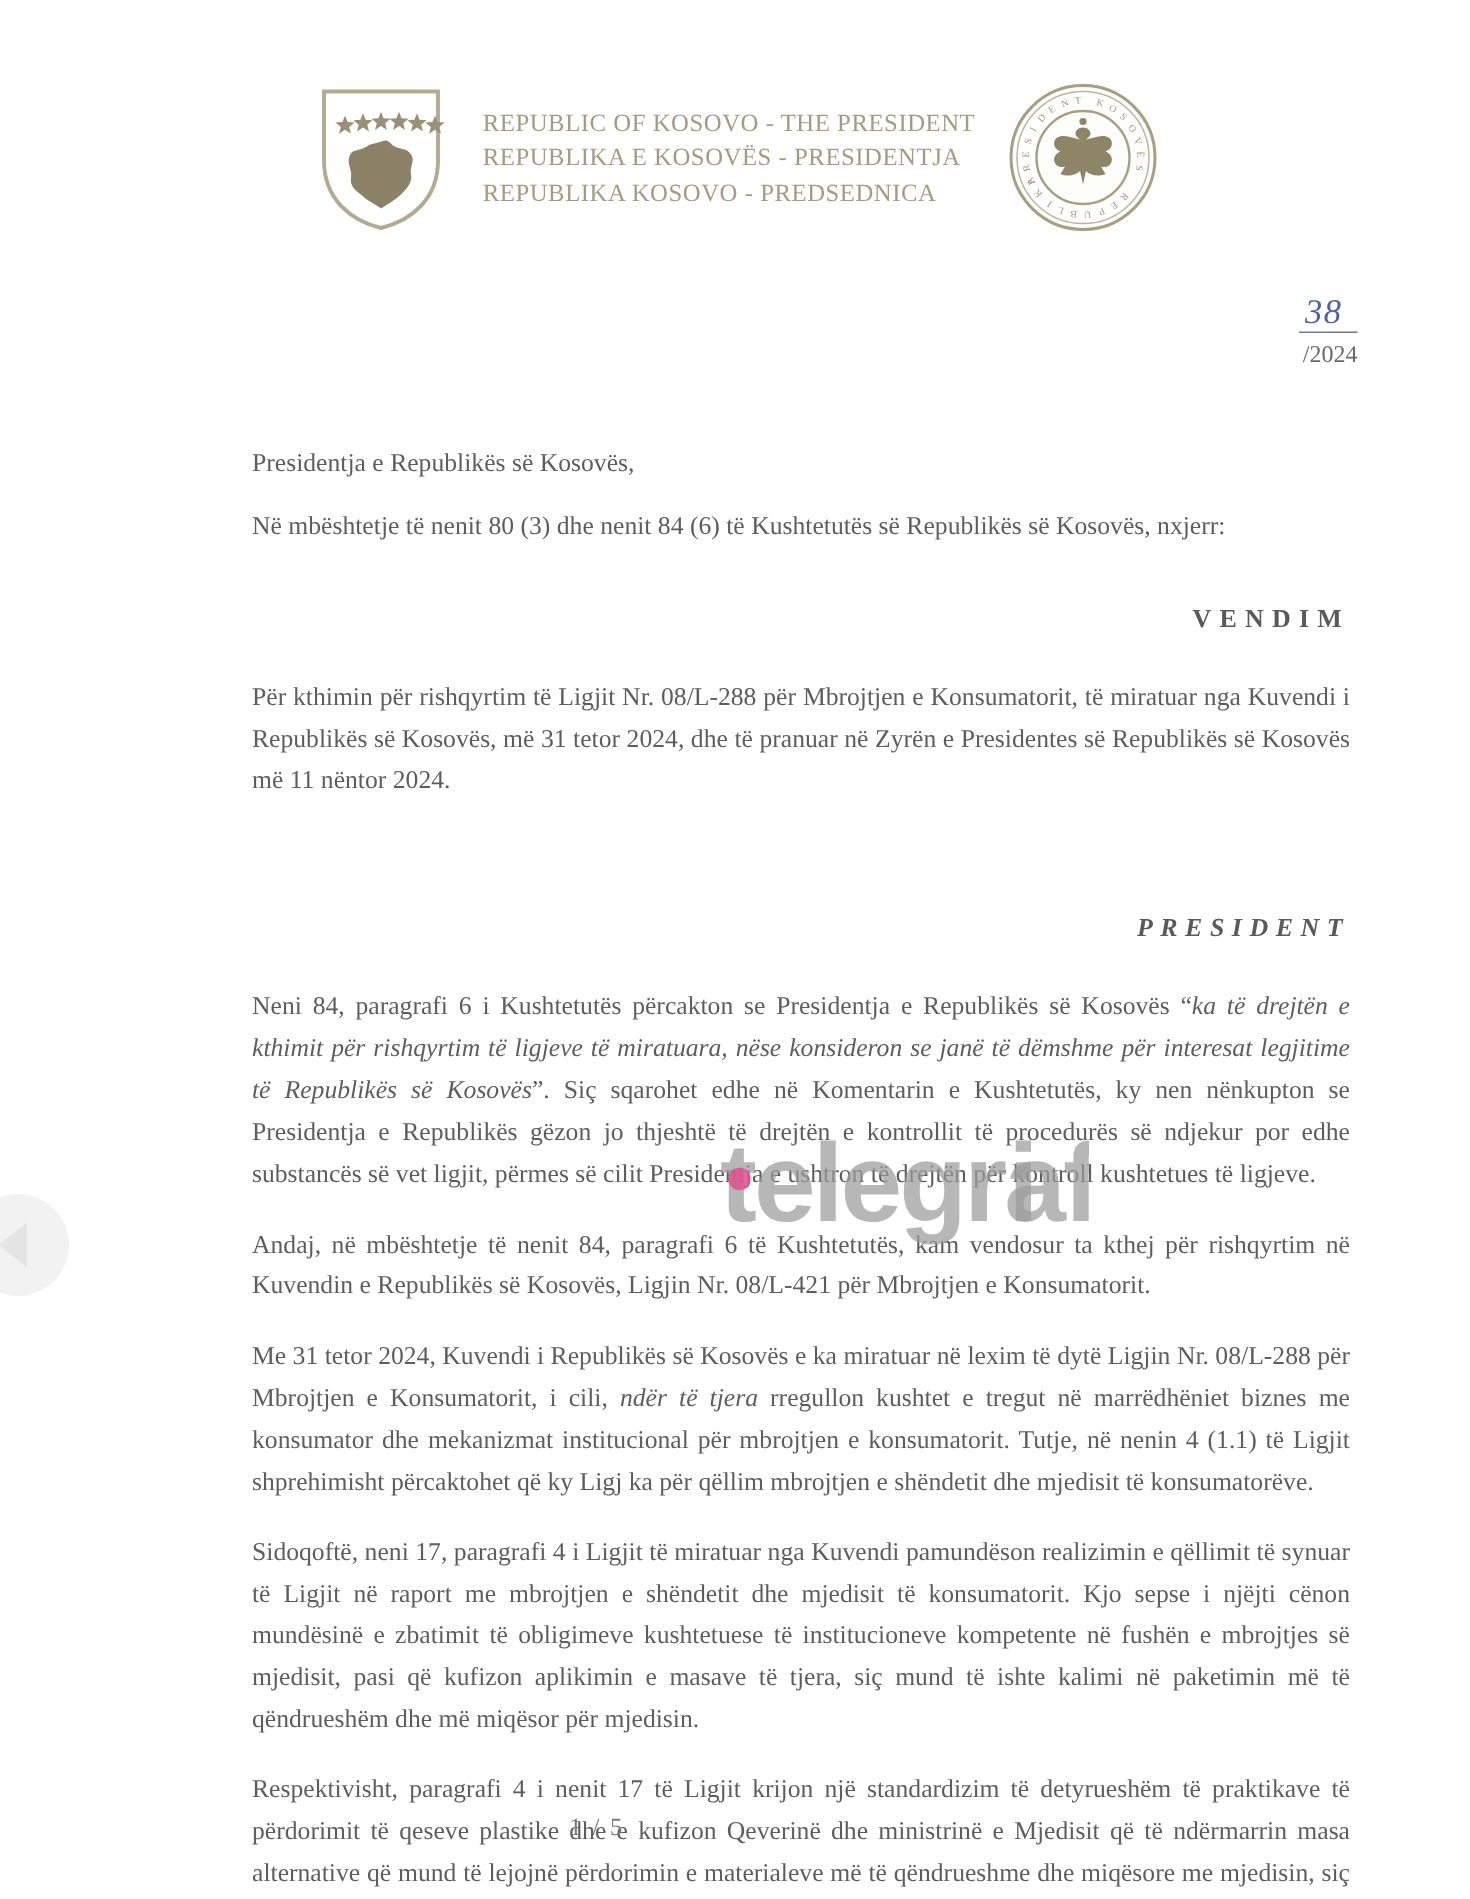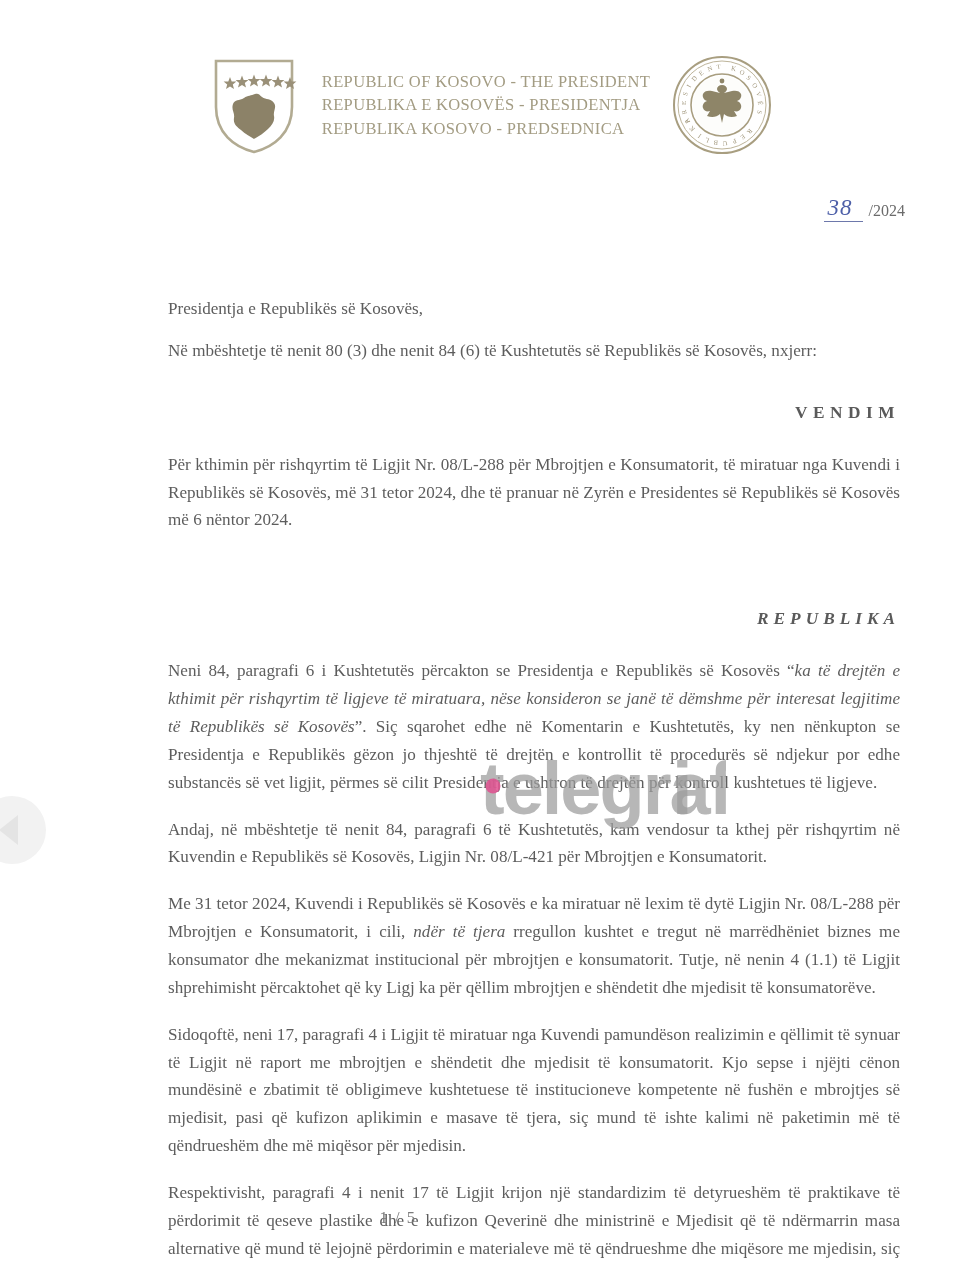--- a/index.html
+++ b/index.html
@@ -61,20 +61,21 @@
   .seal svg { display: block; }
 
   
   #refline {
     position: absolute;
     right: 75px;
     top: 196px;
     display: flex;
     align-items: flex-end;
     gap: 6px;
+    flex-direction: column;
   }
   #ref-number {
     font-size: 23px;
     color: #4a5striking;
     color: #4d5fa8;
     font-family: "Liberation Serif", "DejaVu Serif", serif;
     font-style: italic;
     border-bottom: 1.5px solid #6d78ab;
     padding: 0 10px 1px 4px;
     line-height: 1.05;
@@ -257,25 +258,25 @@
 
   <div id="body">
 
     <div class="intro">
       <div>Presidentja e Republikës së Kosovës,</div>
       <div>Në mbështetje të nenit 80 (3) dhe nenit 84 (6) të Kushtetutës së Republikës së Kosovës, nxjerr:</div>
     </div>
 
     <div class="heading">VENDIM</div>
 
-    <p class="para">Për kthimin për rishqyrtim të Ligjit Nr. 08/L-288 për Mbrojtjen e Konsumatorit, të miratuar nga Kuvendi i Republikës së Kosovës, më 31 tetor 2024, dhe të pranuar në Zyrën e Presidentes së Republikës së Kosovës më 6 nëntor 2024.</p>
+    <p class="para">Për kthimin për rishqyrtim të Ligjit Nr. 08/L-288 për Mbrojtjen e Konsumatorit, të miratuar nga Kuvendi i Republikës së Kosovës, më 31 tetor 2024, dhe të pranuar në Zyrën e Presidentes së Republikës së Kosovës më 11 nëntor 2024.</p>
 
     <div class="gap-small"></div>
 
-    <div class="heading italic">REPUBLIKA</div>
+    <div class="heading italic">PRESIDENT</div>
 
     <div id="paragraphs">
         <p class="para"><span>Neni 84, paragrafi 6 i Kushtetutës përcakton se Presidentja e Republikës së Kosovës “</span><i>ka të drejtën e kthimit për rishqyrtim të ligjeve të miratuara, nëse konsideron se janë të dëmshme për interesat legjitime të Republikës së Kosovës</i><span>”. Siç sqarohet edhe në Komentarin e Kushtetutës, ky nen nënkupton se Presidentja e Republikës gëzon jo thjeshtë të drejtën e kontrollit të procedurës së ndjekur por edhe substancës së vet ligjit, përmes së cilit Presidentja e ushtron të drejtën për kontroll kushtetues të ligjeve.</span></p>
         <p class="para"><span>Andaj, në mbështetje të nenit 84, paragrafi 6 të Kushtetutës, kam vendosur ta kthej për rishqyrtim në Kuvendin e Republikës së Kosovës, Ligjin Nr. 08/L-421 për Mbrojtjen e Konsumatorit.</span></p>
         <p class="para"><span>Me 31 tetor 2024, Kuvendi i Republikës së Kosovës e ka miratuar në lexim të dytë Ligjin Nr. 08/L-288 për Mbrojtjen e Konsumatorit, i cili, </span><i>ndër të tjera</i><span> rregullon kushtet e tregut në marrëdhëniet biznes me konsumator dhe mekanizmat institucional për mbrojtjen e konsumatorit. Tutje, në nenin 4 (1.1) të Ligjit shprehimisht përcaktohet  që ky Ligj ka për qëllim mbrojtjen e shëndetit dhe mjedisit të konsumatorëve.</span></p>
         <p class="para"><span>Sidoqoftë, neni 17, paragrafi 4 i Ligjit të miratuar nga Kuvendi pamundëson realizimin e qëllimit të synuar të Ligjit në raport me mbrojtjen e shëndetit dhe mjedisit të konsumatorit. Kjo sepse i njëjti cënon mundësinë e zbatimit të obligimeve kushtetuese të institucioneve kompetente në fushën e mbrojtjes së mjedisit, pasi që kufizon aplikimin e masave të tjera, siç mund të ishte kalimi në paketimin më të qëndrueshëm dhe më miqësor për mjedisin.</span></p>
         <p class="para"><span>Respektivisht, paragrafi 4 i nenit 17 të Ligjit krijon një standardizim të detyrueshëm të praktikave të përdorimit të qeseve plastike dhe e kufizon Qeverinë dhe ministrinë e Mjedisit që të ndërmarrin masa alternative që mund të lejojnë përdorimin e materialeve më të qëndrueshme dhe miqësore me mjedisin, siç janë qeset e letres (eco-friendly) apo materialet tjera të biodegradueshme. Prandaj,</span></p>
       </div>
   </div>
 

